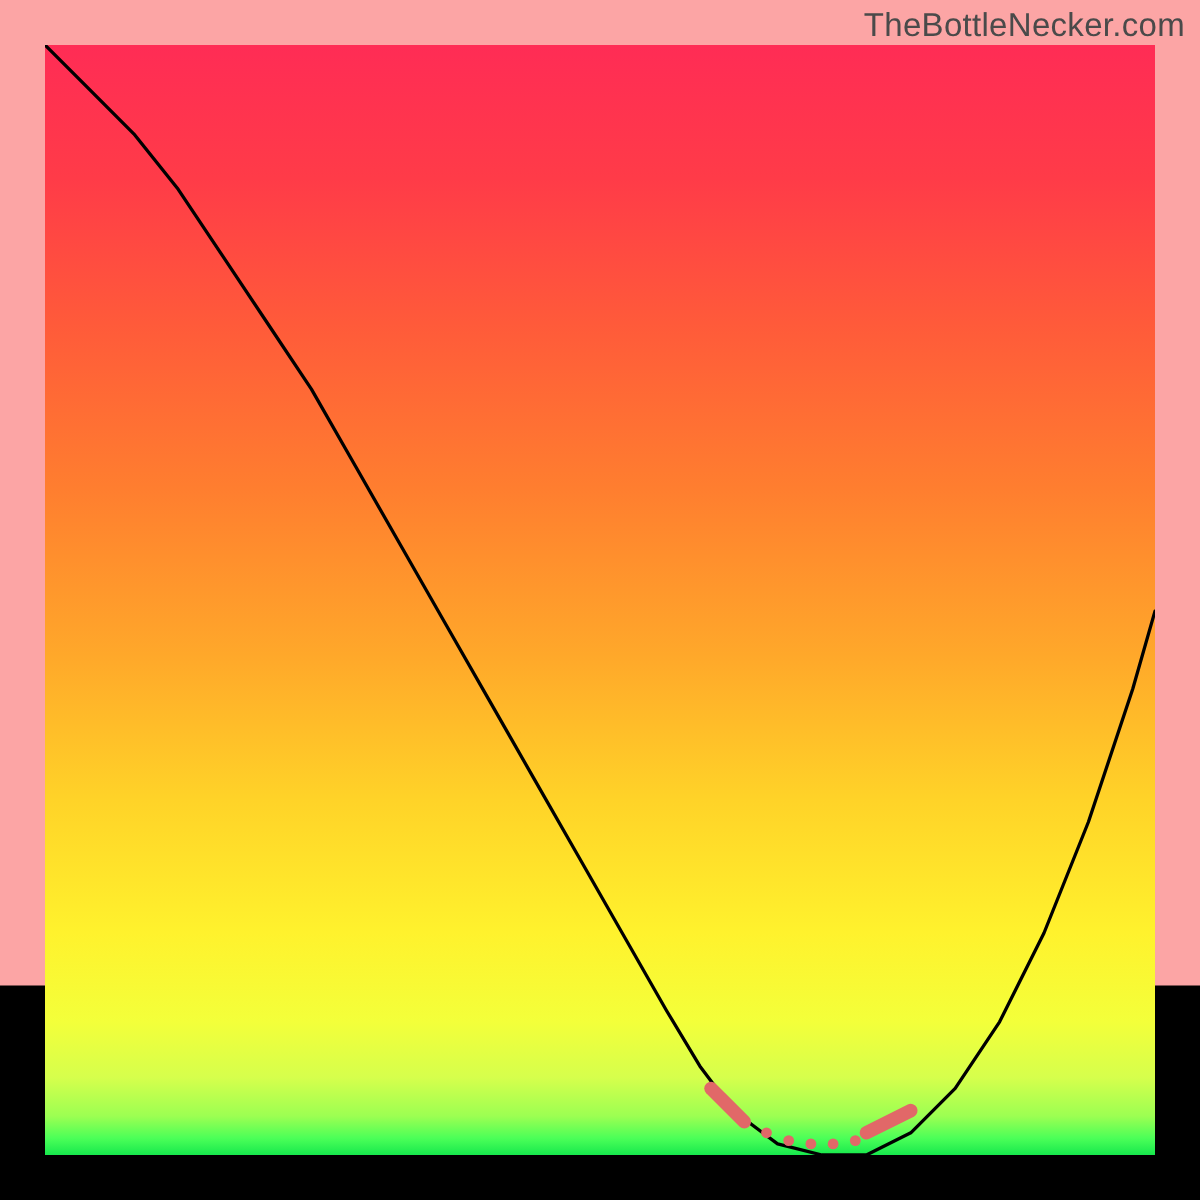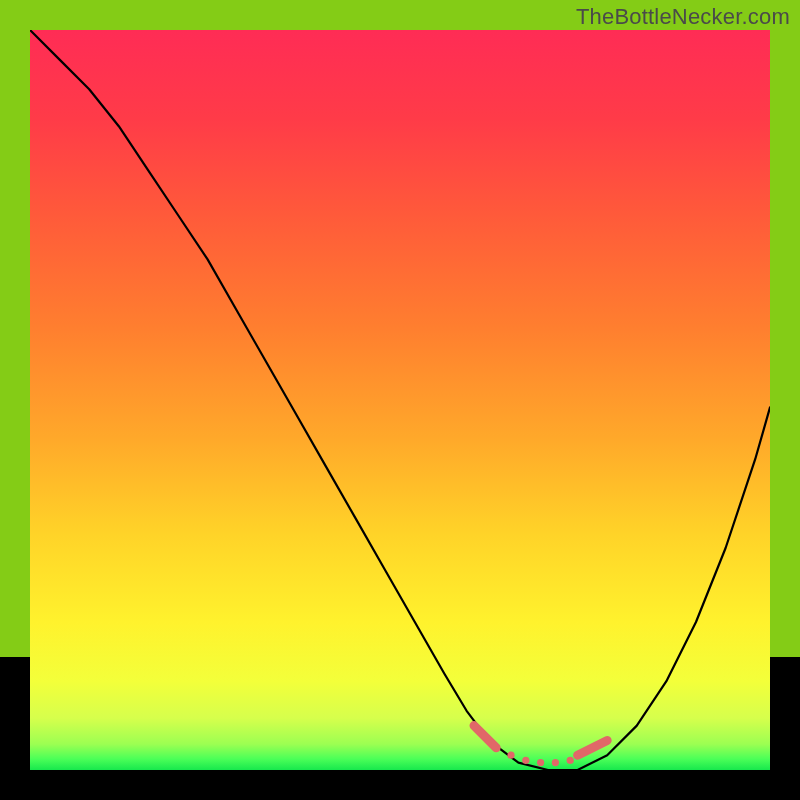--- a/index.html
+++ b/index.html
@@ -9,21 +9,21 @@
     height: 800px;
     background: #000;
     overflow: hidden;
   }
   .frame {
     position: absolute;
     left: 0;
     top: 0;
     width: 800px;
     height: 657px;
-    background: #84cc16;
+    background: #fca5a5;
   }
   .watermark {
     position: absolute;
     top: 4px;
     right: 10px;
     font-family: Arial, Helvetica, sans-serif;
     font-size: 22px;
     color: #4a4a4a;
     letter-spacing: 0.2px;
     font-weight: 400;

